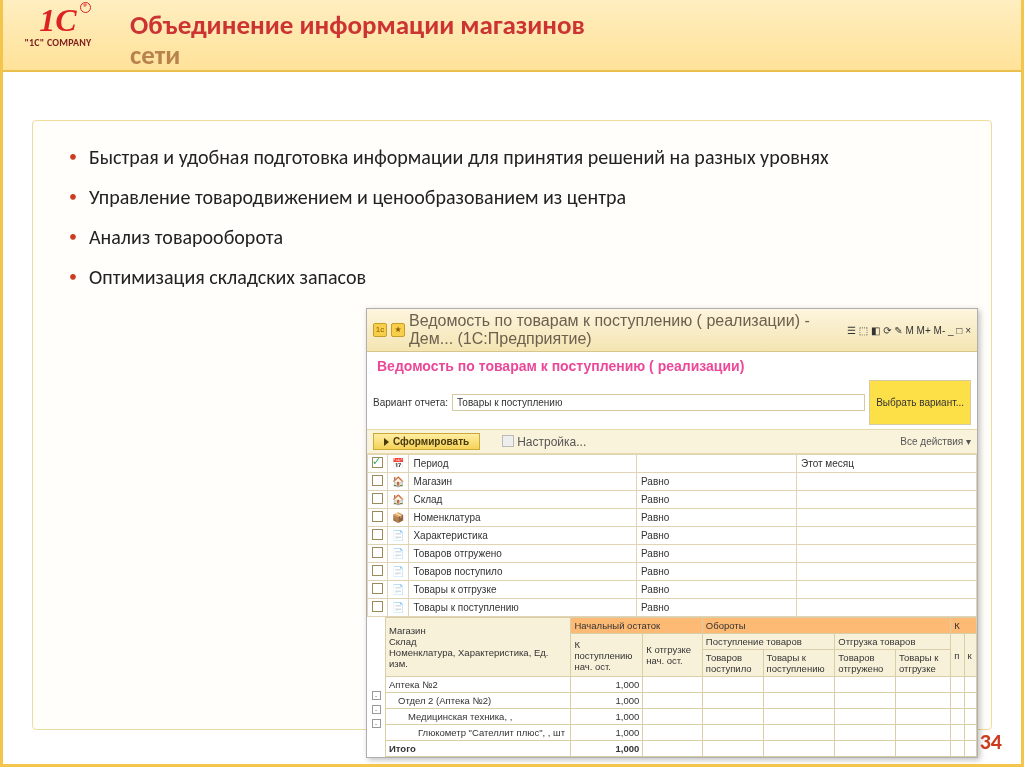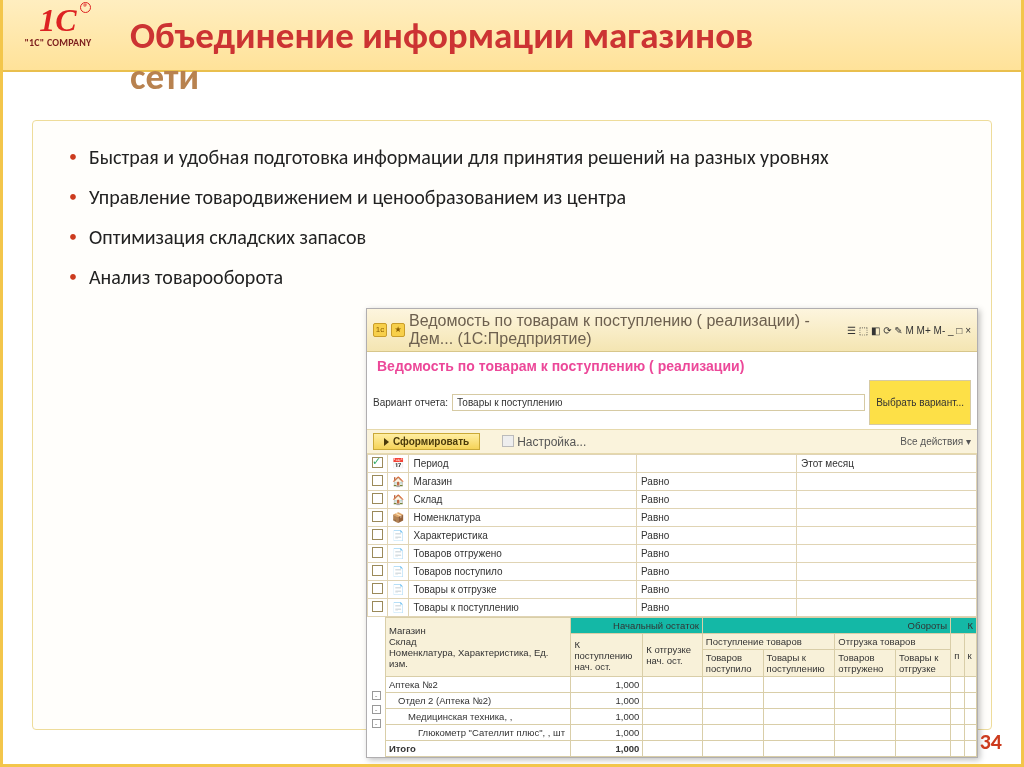--- a/index.html
+++ b/index.html
@@ -27,22 +27,22 @@
     position:absolute; left:14px; top:4px; width:88px; text-align:center;
   }
   .logo-icon {
     display:inline-block; position:relative; color:#d22;
     font-weight:bold; font-style:italic;
   }
   .logo-1c { font-size:32px; line-height:1; font-family: Georgia, serif; }
   .logo-reg { position:absolute; top:-2px; right:-14px; font-size:10px; border:1px solid #d22; border-radius:50%; width:11px; height:11px; line-height:10px; text-align:center; }
   .logo-company { font-size:10px; font-weight:bold; letter-spacing:0.2px; color:#7d1d1d; }
   .title {
-    position:absolute; left:130px; top:16px; right:20px;
-    color:#c33; font-size:37px; font-weight:bold; line-height:1.1;
+    position:absolute; left:130px; top:10px; right:20px;
+    color:#c33; font-size:27px; font-weight:bold; line-height:1.1;
   }
   .title .line2 { color:#b8824f; }
   .content {
     position:absolute; left:32px; top:120px; right:32px;
     border: 1px solid #eedc9a; border-radius:4px;
     padding: 24px 30px 40px 30px; background:#fffefb; height: 610px;
   }
   .bullets { list-style:none; margin-bottom: 14px; }
   .bullets li {
     position:relative; padding-left: 26px; margin-bottom: 16px;
@@ -99,21 +99,21 @@
   table.filters td.op { width:160px; }
   table.filters td.val { width:180px; }
   .chkbox { display:inline-block; width:11px;height:11px;border:1px solid #9b8a5a; position:relative; }
   .chkbox.on::after { content:"✓"; position:absolute; left:-1px; top:-3px; font-size:11px; color:#3a6; }
 
   table.grid { width:100%; border-collapse:collapse; }
   table.grid th, table.grid td {
     border:1px solid #d9cea8; padding:2px 3px; font-size:9.5px; text-align:left; color:#333;
   }
   table.grid th { background:#f8f1d9; font-weight:normal; }
-  table.grid th.group { background:#14b8a6;text-align:right; }
+  table.grid th.group { background:#fdba74; }
   table.grid td.num { text-align:right; }
   table.grid tr.total td { font-weight:bold; }
   .grid-wrap { position:relative; padding-left:18px; }
   .tree-col {
     position:absolute; left:0; top:0; bottom:0; width:18px;
     display:flex; flex-direction:column; justify-content:center; align-items:center;
     gap:5px; padding-top:45px; color:#888; font-size:10px;
   }
   .tree-btn { width:9px;height:9px;border:1px solid #999; text-align:center; line-height:7px; font-size:8px; background:#fff; cursor:pointer;}
   .indent1 { padding-left:12px !important; }
@@ -136,22 +136,22 @@
 
 <div class="title">
   <span>Объединение информации магазинов</span><br>
   <span class="line2">сети</span>
 </div>
 
 <div class="content">
   <ul class="bullets">
     <li>Быстрая и удобная подготовка информации для принятия решений на разных уровнях</li>
     <li>Управление товародвижением и ценообразованием из центра</li>
+    <li>Анализ товарооборота</li>
     <li>Оптимизация складских запасов</li>
-    <li>Анализ товарооборота</li>
   </ul>
 </div>
 
 <div class="app-window">
   <div class="win-titlebar">
     <span class="tb-ico">1c</span>
     <span class="tb-ico">★</span>
     <span class="tb-title">Ведомость по товарам к поступлению ( реализации) - Дем...   (1С:Предприятие)</span>
     <span class="tb-btns">☰ ⬚ ◧ ⟳ ✎ M M+ M-  _ □ ×</span>
   </div>

